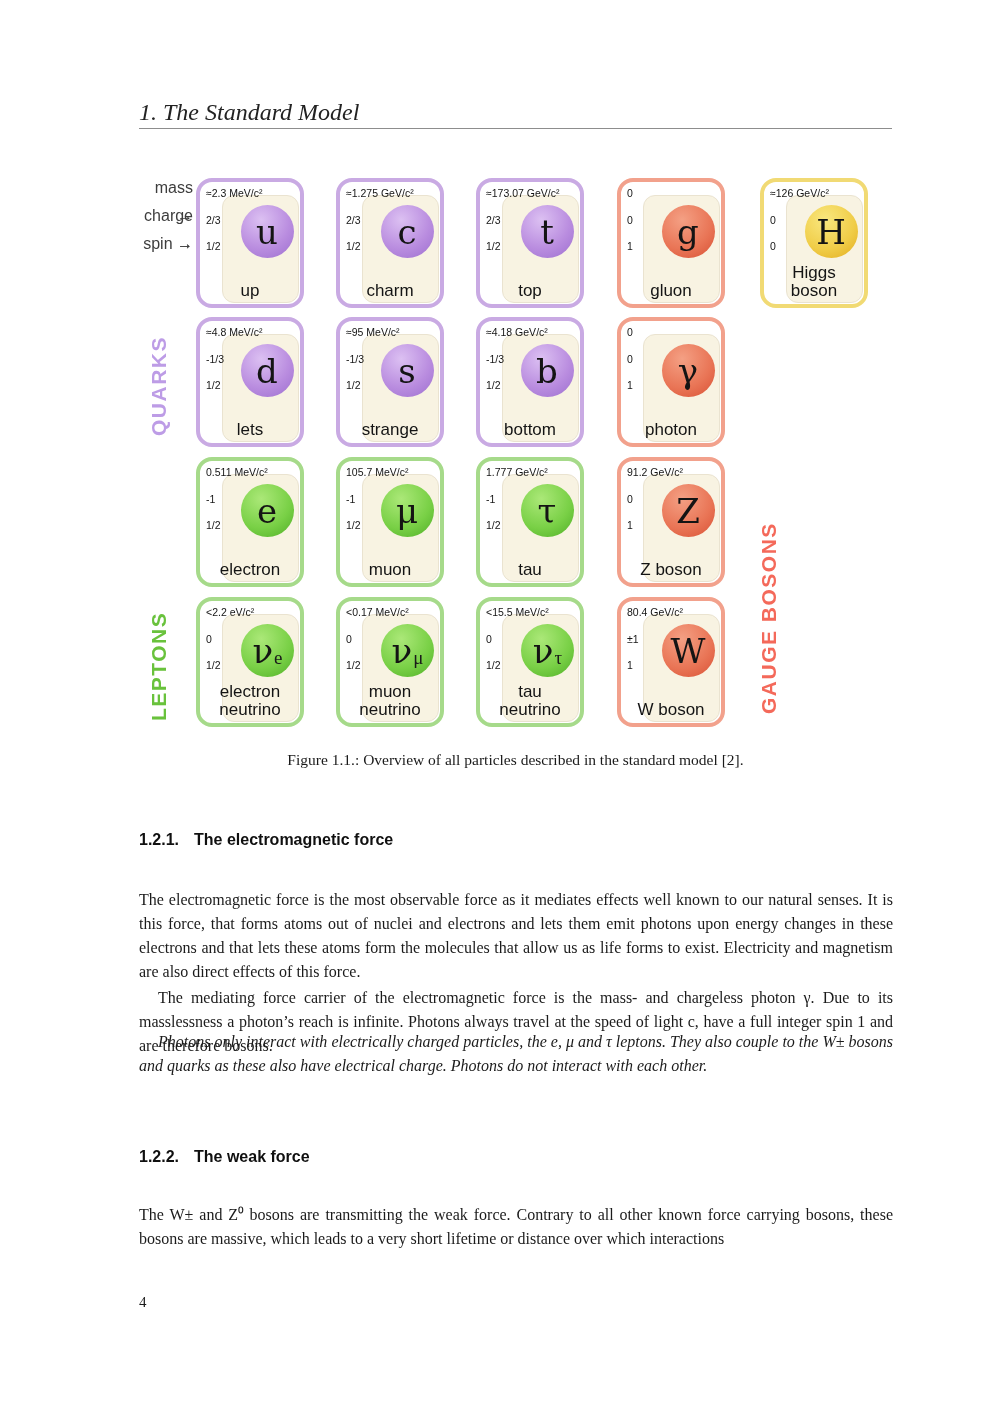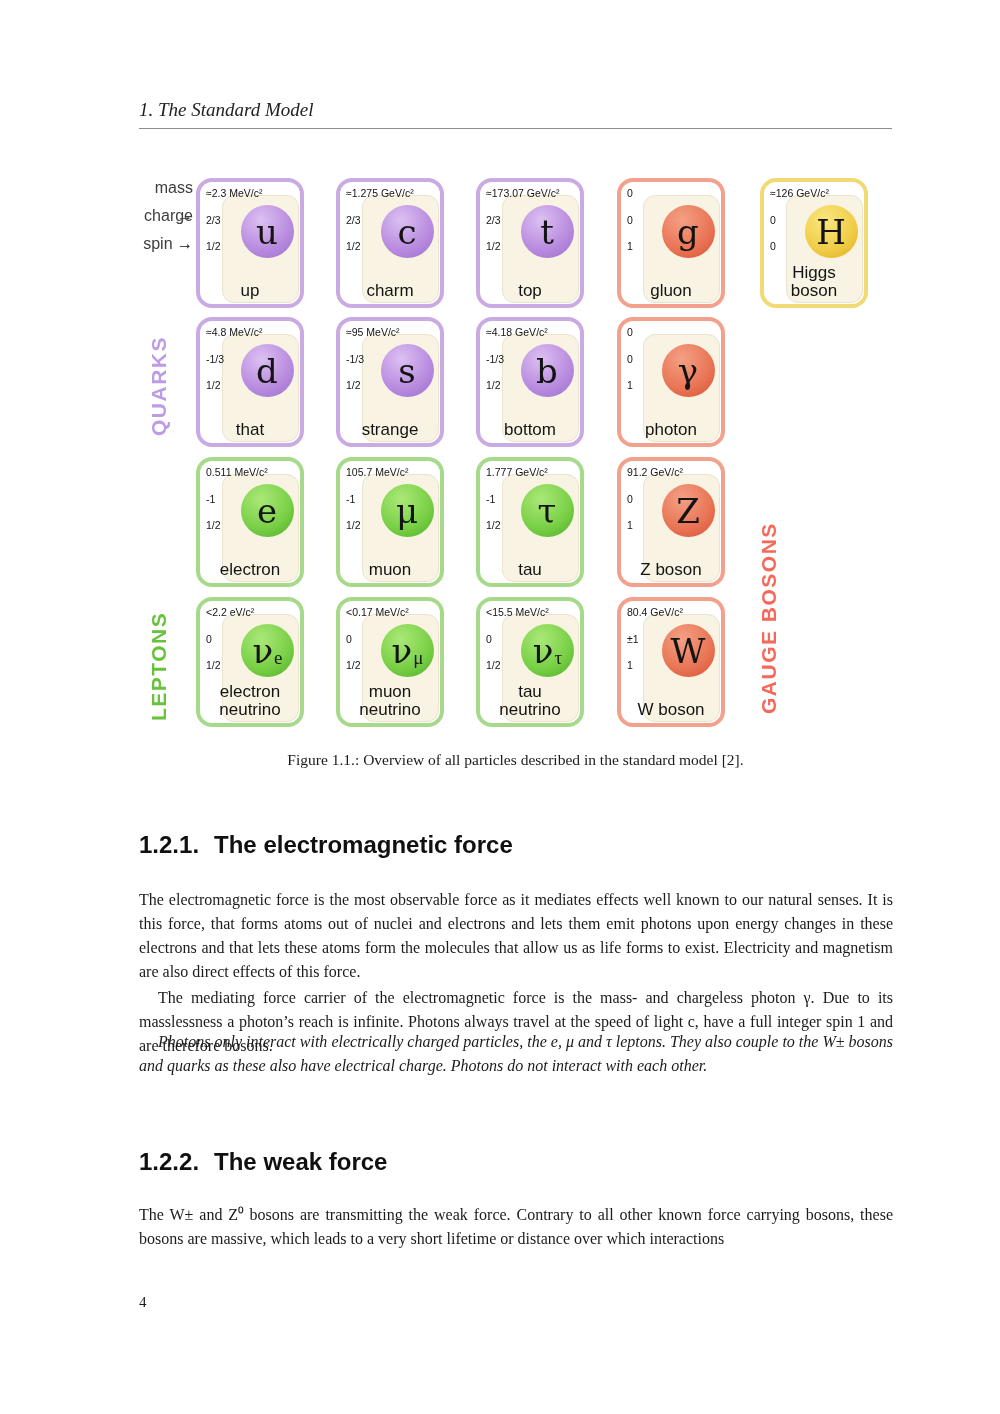--- a/index.html
+++ b/index.html
@@ -6,21 +6,21 @@
   body {
     width:1000px; height:1414px; background:#ffffff; position:relative;
     font-family:"Liberation Serif", serif; color:#1a1a1a;
     -webkit-font-smoothing:antialiased;
   }
   .page { position:absolute; inset:0; overflow:hidden; }
 
   
   .doc-header {
     position:absolute; left:139px; top:99px; width:753px;
-    font-style:italic; font-size:19px; color:#222;
+    font-style:italic; font-size:24px; color:#222;
   }
   .doc-rule {
     position:absolute; left:139px; top:128px; width:753px; height:0;
     border-top:1px solid #8d8d8d;
   }
 
   
   .figure { position:absolute; left:139px; top:160px; width:753px; height:572px; }
 
   .prop-labels {
@@ -86,21 +86,21 @@
 
   .fig-caption {
     position:absolute; left:139px; top:751px; width:753px;
     text-align:center; font-size:15.5px; color:#1a1a1a;
   }
 
   
   .section-heading {
     position:absolute; left:139px; width:753px;
     font-family:"Liberation Sans", sans-serif; font-weight:bold;
-    font-size:24px; color:#101010;
+    font-size:16px; color:#101010;
   }
   .section-heading .num { margin-right:15px; }
   .heading-em   { top:831px; }
   .heading-weak { top:1148px; }
 
   .body-par {
     position:absolute; left:139px; width:754px;
     font-size:16px; line-height:24px; text-align:justify; color:#1b1b1b;
   }
   .par-1 { top:872px; }
@@ -190,21 +190,21 @@
   </div>
         <div class="particle-card quark" style="left: 57px; top: 157px;">
     <div class="blob"></div>
     <div class="p-mass">≈4.8 MeV/c²</div>
     <div class="p-charge">-1/3</div>
     <div class="p-spin">1/2</div>
     <div class="p-circle">
       <span class="p-symbol">d</span>
             <span class="p-sub"></span>
     </div>
-    <div class="p-name">that</div>
+    <div class="p-name">lets</div>
   </div>
         <div class="particle-card quark" style="left: 197px; top: 157px;">
     <div class="blob"></div>
     <div class="p-mass">≈95 MeV/c²</div>
     <div class="p-charge">-1/3</div>
     <div class="p-spin">1/2</div>
     <div class="p-circle">
       <span class="p-symbol">s</span>
             <span class="p-sub"></span>
     </div>

